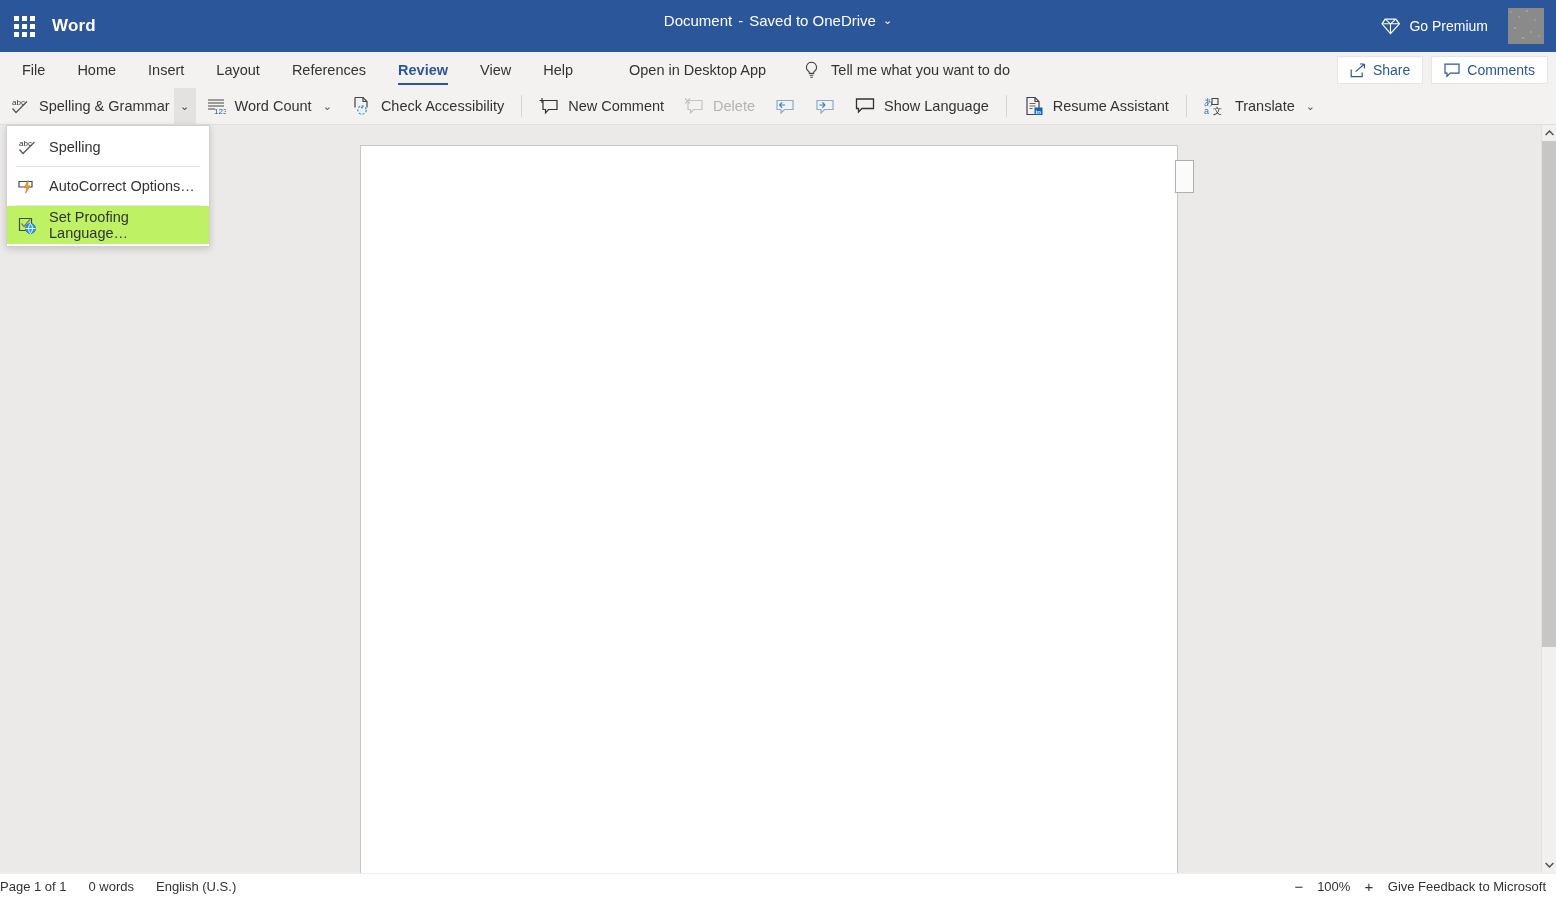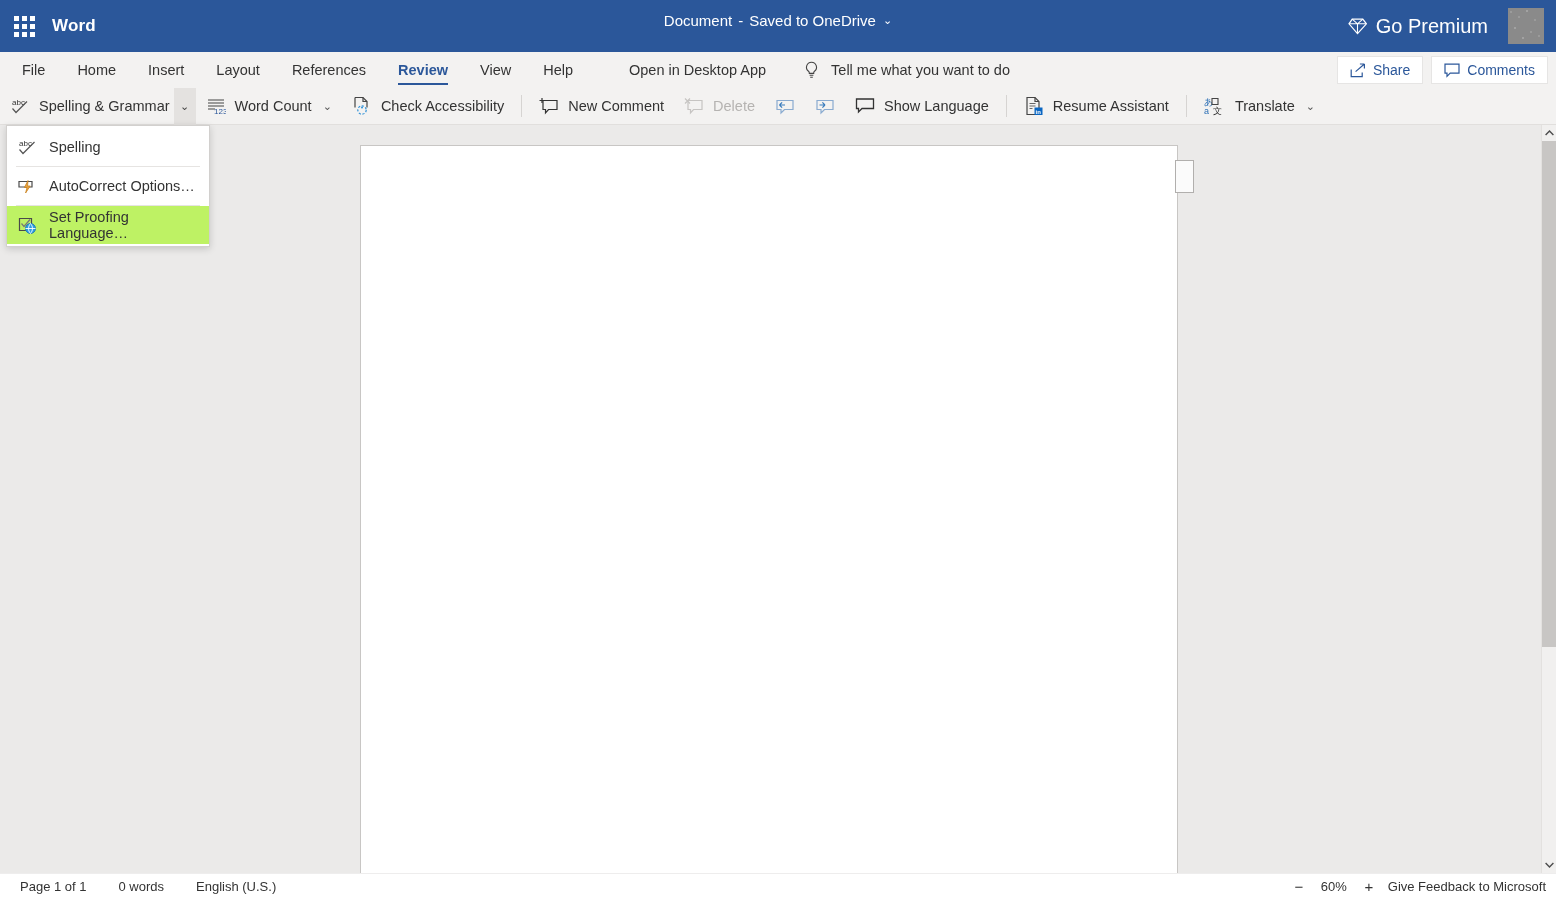--- a/index.html
+++ b/index.html
@@ -40,21 +40,21 @@
   }
   .doc-title span { pointer-events: auto; cursor: pointer; }
   .doc-sep { margin: 0 6px; }
   .chev-title { margin-left: 7px; font-size: 11px; }
   .tb-right {
     position: absolute; right: 0; top: 0; height: 52px;
     display: flex; align-items: center; gap: 0;
   }
   .go-premium {
     display: flex; align-items: center; gap: 9px;
-    color: #ffffff; font-size: 20px; cursor: pointer;
+    color: #ffffff; font-size: 14px; cursor: pointer;
     padding: 0 14px; height: 52px;
   }
   .avatar {
     width: 36px; height: 36px; margin-right: 12px; margin-left: 6px;
     background: #8a8a8a; cursor: pointer;
     background-image:
       radial-gradient(circle at 3px 4px, #9b9b9b 1.2px, transparent 1.3px),
       radial-gradient(circle at 11px 9px, #9b9b9b 1.2px, transparent 1.3px),
       radial-gradient(circle at 19px 3px, #a2a2a2 1.2px, transparent 1.3px),
       radial-gradient(circle at 27px 12px, #9b9b9b 1.2px, transparent 1.3px),
@@ -183,21 +183,21 @@
 
   
   .statusbar {
     position: absolute; bottom: 0; left: 0;
     width: 1556px; height: 26px;
     background: #ffffff;
     display: flex; align-items: center;
     font-size: 13px; color: #333333;
     border-top: 1px solid #eeeded;
   }
-  .sb-left { display: flex; align-items: flex-start; gap: 32px; padding-left: 20px; }
+  .sb-left { display: flex; align-items: flex-start; gap: 22px; padding-left: 0; }
   .sb-left > span { cursor: default; }
   .sb-right {
     position: absolute; right: 10px;
     display: flex; align-items: center; gap: 13px;
   }
   .zoom-ctl { display: flex; align-items: center; gap: 11px; }
   .zoom-btn { cursor: pointer; font-size: 15px; color: #333; width: 12px; text-align: center; }
   .zoom-val { min-width: 36px; text-align: center; }
   .feedback { cursor: pointer; }
 
@@ -461,18 +461,18 @@
 
 <div class="statusbar">
   <div class="sb-left">
     <span>Page 1 of 1</span>
     <span>0 words</span>
     <span>English (U.S.)</span>
   </div>
   <div class="sb-right">
     <div class="zoom-ctl">
       <span class="zoom-btn">−</span>
-      <span class="zoom-val">60%</span>
+      <span class="zoom-val">100%</span>
       <span class="zoom-btn">+</span>
     </div>
     <span class="feedback">Give Feedback to Microsoft</span>
   </div>
 </div>
 
 </body></html>

